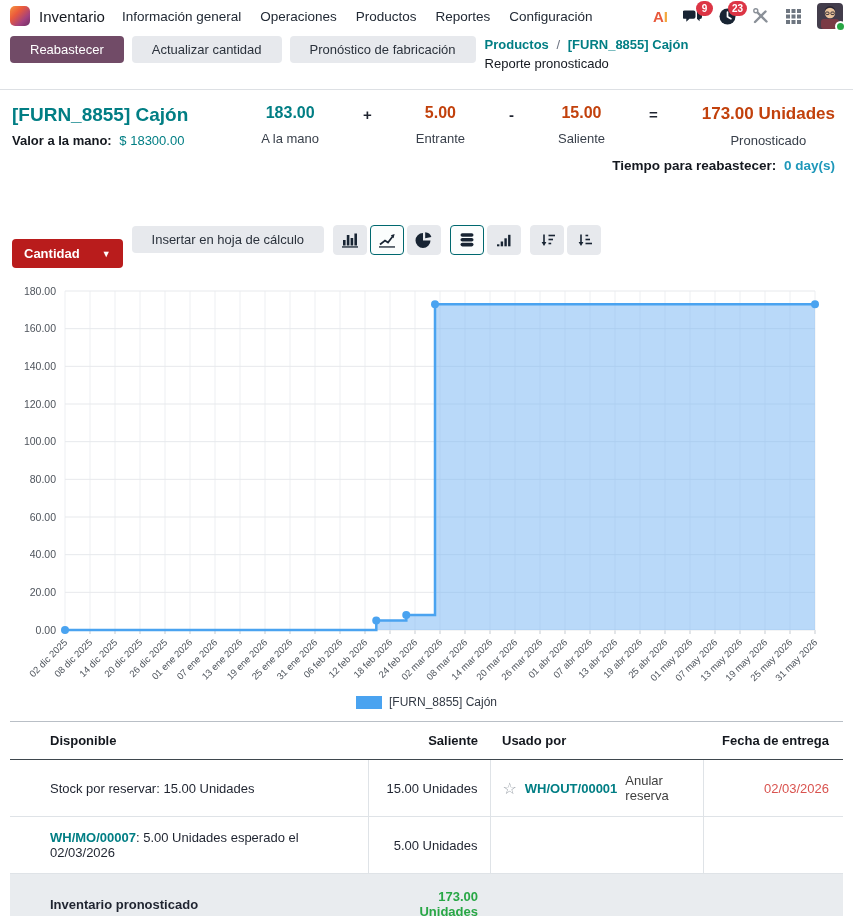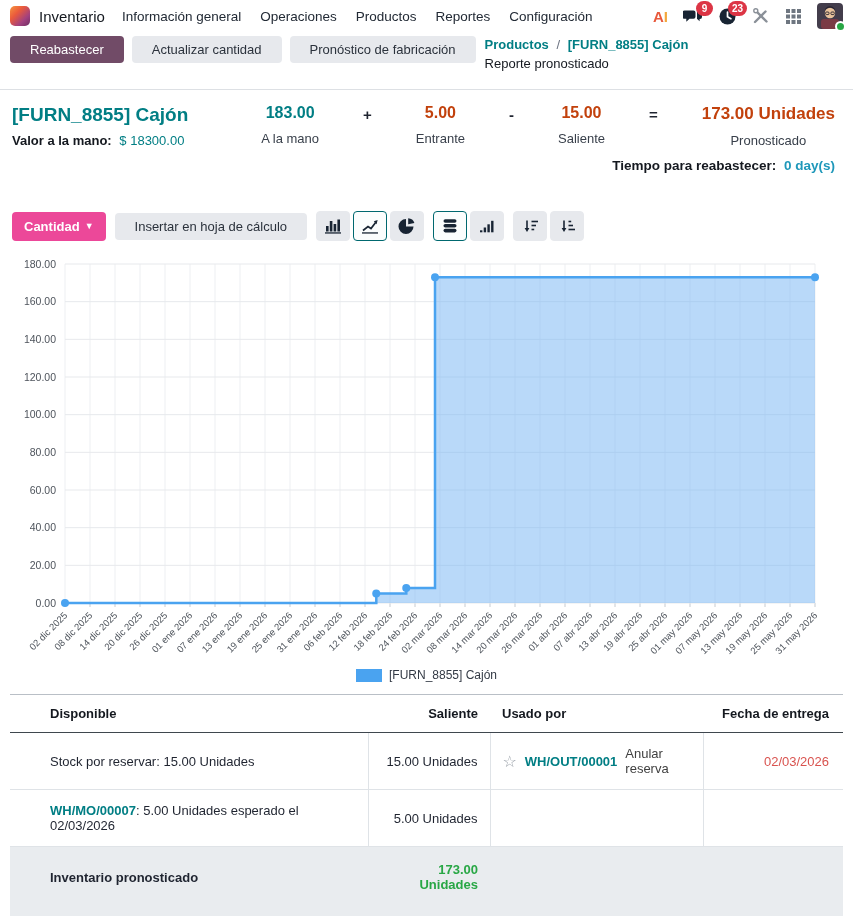--- a/index.html
+++ b/index.html
@@ -51,22 +51,22 @@
   .f-num.teal { color:#017e84; }
   .f-num.big { font-size:17px; }
   .f-label { font-size:13px; color:#39404b; margin-top:9px; }
   .f-op { font-size:15px; font-weight:700; margin-top:2px; }
   .lead-time { text-align:right; font-size:13.5px; margin-top:10px; padding-right:6px; }
   .lead-label { font-weight:700; color:#14181f; }
   .lead-value { color:#1f98ba; font-weight:700; margin-left:4px; }
 
   
   .chart-toolbar { display:flex; align-items:center; gap:9px; padding:9px 12px 9px; }
-  .measure-btn { background:#ec4899; color:#fff; font-size:13px; font-weight:600;
-    border:none; border-radius:4px; padding:7px 12px; display:flex; align-items:center; gap:5px; cursor:pointer; }
+  .measure-btn { background:#b91c1c; color:#fff; font-size:13px; font-weight:600;
+    border:none; border-radius:4px; padding:7px 12px; display:flex; align-items:center; gap:22px; cursor:pointer;margin-top:28px; }
   .caret { font-size:9px; }
   .icon-group { display:flex; gap:3px; }
   .icon-btn { width:34px; height:30px; background:#e7e9ed; border:1px solid #e7e9ed; border-radius:4px;
     display:flex; align-items:center; justify-content:center; cursor:pointer; }
   .icon-btn.selected { background:#fbfdfd; border:1.5px solid #00686f; }
   .icon-btn svg { display:block; }
 
   
   .chart-wrap { position:relative; }
   .legend { display:flex; align-items:center; justify-content:center; gap:7px; margin:4px 0 6px; height:18px; }

